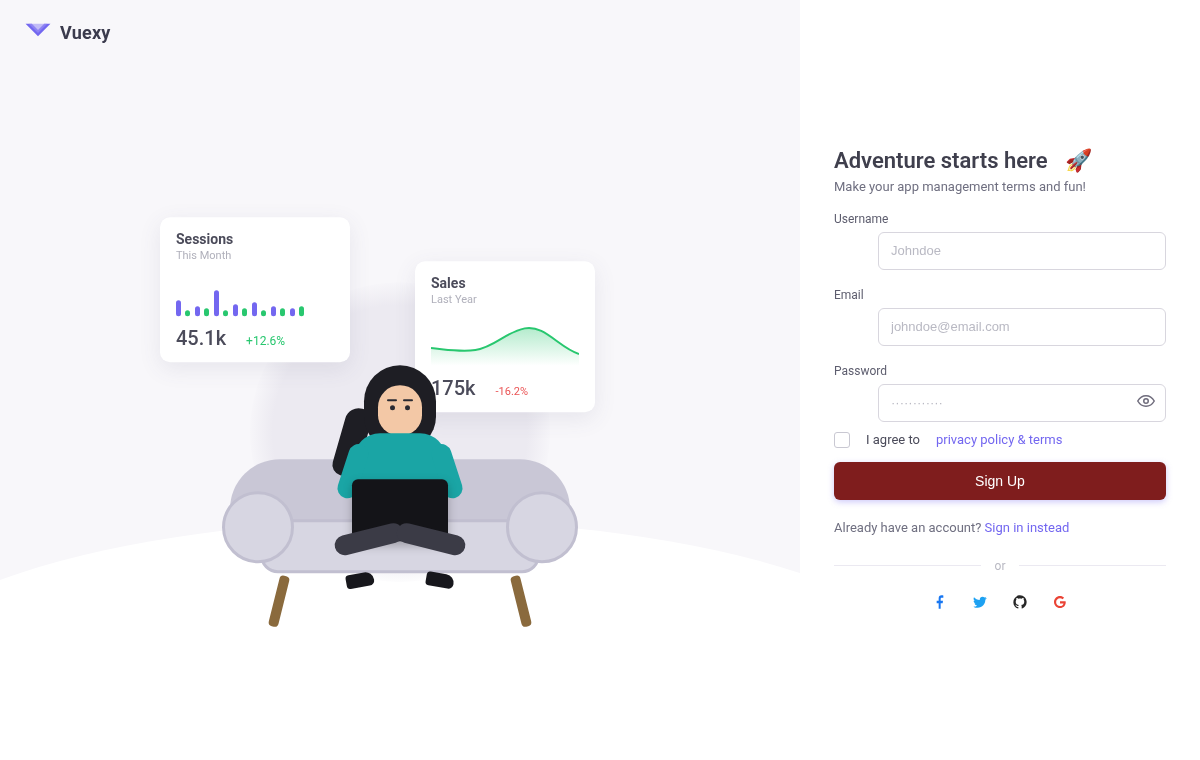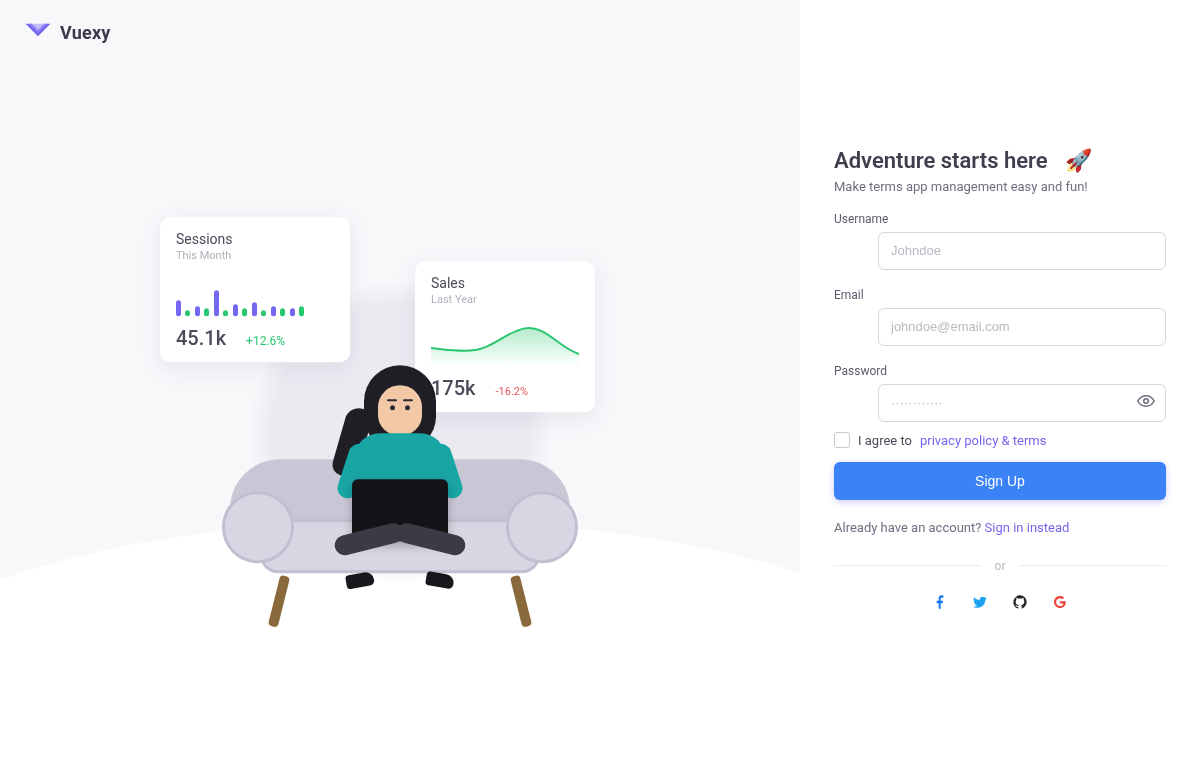--- a/index.html
+++ b/index.html
@@ -15,21 +15,21 @@
 
   
   .blob { position: absolute; bottom: -120px; left: -140px; width: 1100px; height: 360px; background:#ffffff; border-radius: 50%; }
 
   
   .stage { position: absolute; left: 50%; top: 50%; transform: translate(-50%, -44%); width: 640px; height: 520px; }
   .circle-bg { position:absolute; left:50%; top:54%; transform:translate(-50%,-50%); width:300px; height:300px; border-radius:50%; background: radial-gradient(circle at 50% 50%, #eceaf1 0%, #eceaf1 60%, rgba(236,234,241,0) 72%); }
 
   
   .card { position: absolute; background: #fff; border-radius: 10px; box-shadow: 0 6px 22px rgba(80,80,120,.10); padding: 14px 16px 12px; }
-  .card-title { font-size: 14px; color: #4b4b5a; font-weight: 400; }
+  .card-title { font-size: 14px; color: #4b4b5a; font-weight: 700; }
   .card-sub { font-size: 11px; color: #b0b0bb; margin-top: 2px; }
   .card-value-row { display:flex; align-items:baseline; gap:20px; margin-top:10px; }
   .card-value { font-size: 20px; color: #4b4b5a; font-weight: 500; }
   .delta-up { font-size: 12px; color: #28c76f; }
   .delta-down { font-size: 11px; color: #ea5455; }
 
   .sessions-card { top: 66px; left: 80px; width: 190px; }
   .bars { height: 44px; display:flex; align-items:flex-end; gap:5px; margin-top:10px; }
   .bar-pair { display:flex; align-items:flex-end; gap:4px; }
   .bp { width:5px; background:#7367f0; border-radius:3px; }
@@ -67,25 +67,25 @@
   
   .heading { font-size: 22px; font-weight:600; color:#3f3f4d; display:flex; align-items:center; gap:18px; }
   .subheading{ font-size:13px; color:#6f6f80; margin-top:6px; }
   .field { margin-top:18px; }
   .field label{ display:block; font-size:12px; color:#5d5d6e; margin-bottom:6px; }
   .input-wrap{ position:relative;padding-left:44px; }
   .input-wrap input{ width:100%; height:38px; border:1px solid #d8d6de; border-radius:6px; padding:0 12px; font-size:13px; color:#6e6b7b; background:#fff; outline:none; }
   .input-wrap input::placeholder{ color:#b9b9c3; }
   .eye-btn{ position:absolute; right:8px; top:50%; transform:translateY(-50%); width:24px; height:24px; display:flex; align-items:center; justify-content:center; color:#6e6b7b; cursor:pointer; }
 
-  .agree-row{ display:flex; align-items:flex-end; gap:8px; margin-top:10px; font-size:13px; }
+  .agree-row{ display:flex; align-items:center; gap:16px; margin-top:10px; font-size:13px; }
   .checkbox{ width:16px; height:16px; border:1.5px solid #c9c8d2; border-radius:3px; background:#fff; cursor:pointer; }
   .link{ color:#7367f0; cursor:pointer; }
 
-  .btn{ margin-top:14px; width:100%; height:38px; border:none; border-radius:6px; background:#3b82f6; color:#fff; font-size:14px; font-weight:500; cursor:pointer; box-shadow:0 2px 6px rgba(115,103,240,.35); }
+  .btn{ margin-top:14px; width:100%; height:38px; border:none; border-radius:6px; background:#7f1d1d; color:#fff; font-size:14px; font-weight:500; cursor:pointer; box-shadow:0 2px 6px rgba(115,103,240,.35); }
 
   .have-account{ text-align:left; font-size:13px; color:#6f6f80; margin-top:20px; }
 
   .or-row{ display:flex; align-items:center; gap:14px; margin-top:24px; }
   .or-row .line{ flex:1; height:1px; background:#ebe9f1; }
   .or-row .or{ font-size:12px; color:#b9b9c3; }
 
   .socials{ display:flex; justify-content:center; gap:22px; margin-top:22px; }
   .socials .s{ width:18px; height:18px; cursor:pointer; display:flex; align-items:center; justify-content:center; }
 </style>
@@ -199,21 +199,21 @@
           </div>
       </div>
     </div>
   </div>
 
   <div class="right">
     <div class="heading">
       <span>Adventure starts here</span>
       <span>🚀</span>
     </div>
-    <div class="subheading">Make terms app management easy and fun!</div>
+    <div class="subheading">Make your app management terms and fun!</div>
 
     <div class="field">
       <label>Username</label>
       <div class="input-wrap">
         <input type="text" placeholder="Johndoe" style="">
       </div>
     </div>
 
     <div class="field">
       <label>Email</label>

